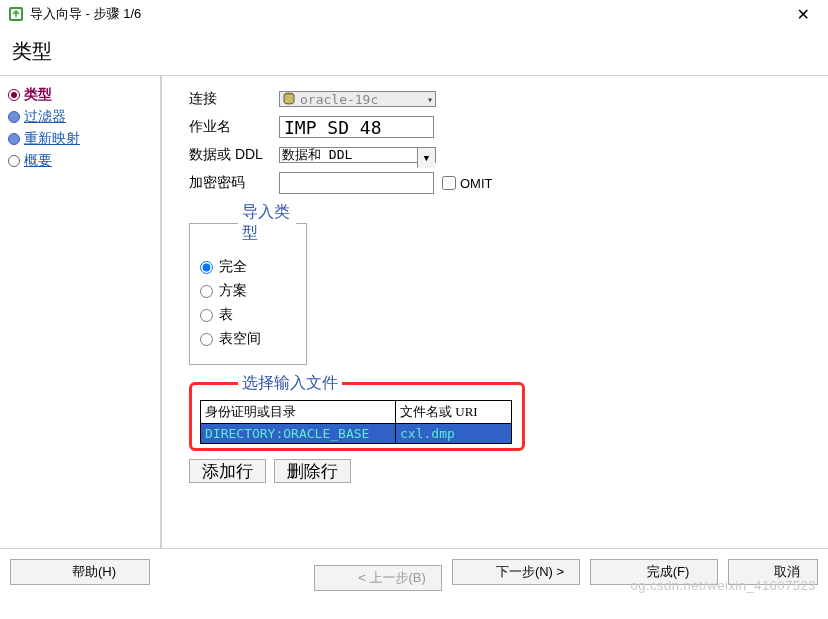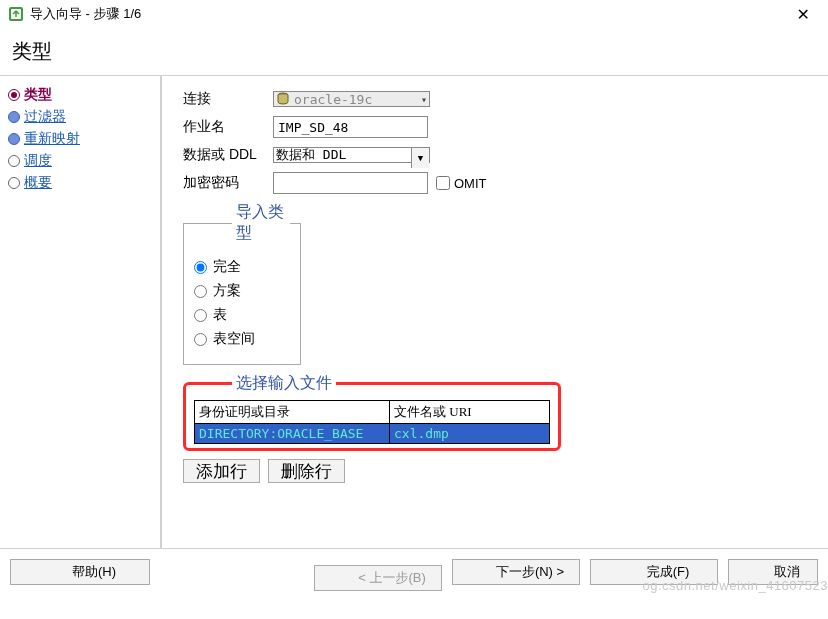--- a/index.html
+++ b/index.html
@@ -11,48 +11,48 @@
 .heading-area { padding: 10px 12px 10px 12px; }
 .heading-area h2 { font-size: 20px; font-weight: normal; }
 .content { display: flex; height: 474px; border-top: 1px solid #d0d0d0; border-bottom: 1px solid #d0d0d0; }
 .sidebar { width: 162px; border-right: 2px solid #d0d0d0; padding: 10px 8px; background: #fff; }
 .nav-item { display: flex; align-items: center; margin-bottom: 4px; font-size: 14px; color: #1b5ab3; text-decoration: underline; cursor: pointer; }
 .nav-item.active { color: #880050; font-weight: bold; text-decoration: none; }
 .bullet { width: 12px; height: 12px; border-radius: 50%; border: 1px solid #666; display: inline-block; margin-right: 4px; background: #fff; flex-shrink: 0; position: relative; }
 .bullet.active { border-color: #800040; }
 .bullet.active::after { content:''; width:6px; height:6px; border-radius:50%; background:#800040; position:absolute; left:2px; top:2px; }
 .bullet.done { border-color: #3b5fc0; background: #6f8fd8; }
-.main { flex: 1; padding: 14px 21px; overflow: auto; }
+.main { flex: 1; padding: 14px 27px; overflow: auto; }
 .form-row { display: flex; align-items: center; margin-bottom: 8px; }
 .form-label { width: 90px; font-size: 14px; }
-.txt-input { width: 155px; height: 22px; border: 1px solid #888; padding: 0 4px; font-family: monospace; font-size: 13px; }
+.txt-input { width: 155px; height: 22px; border: 1px solid #888; padding: 0 4px; font-family: monospace; font-size: 18px; }
 .txt-input.long { width: 155px; }
 .sel { width: 157px; height: 16px; border: 1px solid #888; background: #fff; display: flex; align-items: center; padding: 0 2px; font-family: monospace; font-size: 13px; position: relative; }
 .sel.disabled { background: #ececec; color: #888; }
 .sel-arrow { position: absolute; right: 2px; font-size: 10px; color: #444; }
 .sel-arrow-box { position: absolute; right: 0; top: 0; width: 18px; height: 20px; border-left: 1px solid #888; display: flex; align-items: center; justify-content: center; background:#f3f3f3; font-size:9px;}
 .conn-icon { width:14px; height:14px; margin-right:4px; }
 .chk { width:14px; height:14px; vertical-align: middle; margin: 0 4px 0 8px; }
 fieldset { border: 1px solid #aaa; padding: 8px 10px 10px 10px; margin-top: 4px; }
 legend { color: #3355aa; padding: 0 4px; font-size: 16px; margin-left: 38px; }
 .radios label { display: flex; align-items: center; margin: 6px 0; font-size: 14px; }
 .radios input { margin-right: 6px; }
 .file-fieldset { border: 3px solid #ff2a2a; border-radius: 6px; padding: 6px 8px 4px 8px; margin-top: 8px; width: 336px; }
 .file-fieldset legend { color: #3355aa; background:#fff; padding:0 4px;}
-.file-table { border: 1px solid #000; width: 356px; border-collapse: collapse; font-family: monospace; font-size: 13px; }
+.file-table { border: 1px solid #000; width: 312px; border-collapse: collapse; font-family: monospace; font-size: 13px; }
 .file-table th { background: #fff; border: 1px solid #000; padding: 2px 4px; text-align: left; font-weight: normal; font-family: "Microsoft YaHei"; }
 .file-table td { border: 1px solid #000; padding: 2px 4px; background: #2f61c6; color: #5eead4; }
 .row-buttons { margin-top: 8px; }
 .small-btn { height: 24px; padding: 0 12px; background: #f3f3f3; border: 1px solid #aaa; font-size: 17px; cursor: pointer; margin-right: 4px; }
 .footer { height: 45px; display: flex; align-items: center; padding: 0 10px; gap: 10px; background:#fff;}
 .footer .spacer { flex: 1; }
 .wiz-btn { height: 26px; min-width: 128px; background: #f3f3f3; border: 1px solid #aaa; font-size: 13px; cursor: pointer; padding-left: 28px; }
 .wiz-btn.disabled { color: #999; margin-top: 12px; }
 .wiz-btn.help { min-width: 140px; }
-.watermark { position:absolute; right:0; bottom:26px; font-size:13px; color:#c8c8c8; letter-spacing:0.5px; pointer-events:none;}
+.watermark { position:absolute; right:12px; bottom:26px; font-size:13px; color:#c8c8c8; letter-spacing:0.5px; pointer-events:none;}
 </style>
 </head>
 <body>
 
 <div class="titlebar">
   <svg class="title-icon" viewBox="0 0 16 16">
       <rect x="1" y="1" width="14" height="14" fill="#3b9e3b" rx="2"></rect>
       <rect x="3" y="3" width="10" height="10" fill="#fff" rx="1"></rect>
       <path d="M5 8 L8 5 L11 8 M8 5 V11" stroke="#3b9e3b" stroke-width="1.5" fill="none"></path>
     </svg>
@@ -70,24 +70,20 @@
         <span class="bullet active"></span>
         <span>类型</span>
       </div>
     <div class="nav-item">
         <span class="bullet done"></span>
         <span>过滤器</span>
       </div>
     <div class="nav-item">
         <span class="bullet done"></span>
         <span>重新映射</span>
-      </div>
-    <div class="nav-item">
-        <span class="bullet"></span>
-        <span>调度</span>
       </div>
     <div class="nav-item">
         <span class="bullet"></span>
         <span>概要</span>
       </div>
   </div>
 
   <div class="main">
     <div class="form-row">
       <span class="form-label">连接</span>

